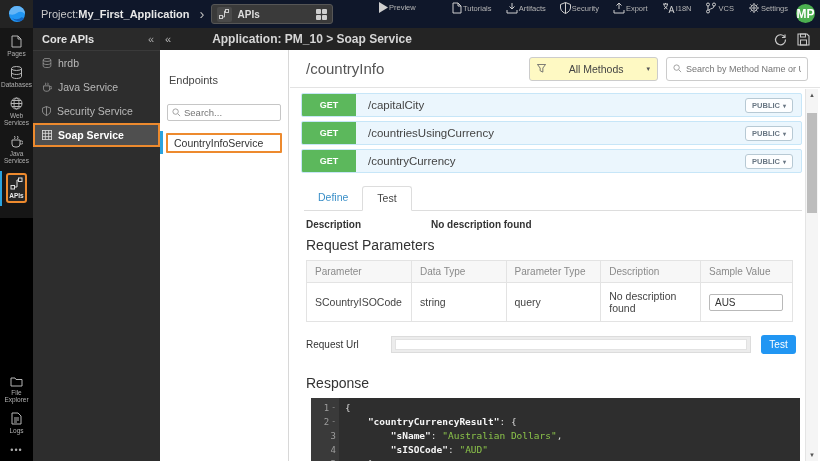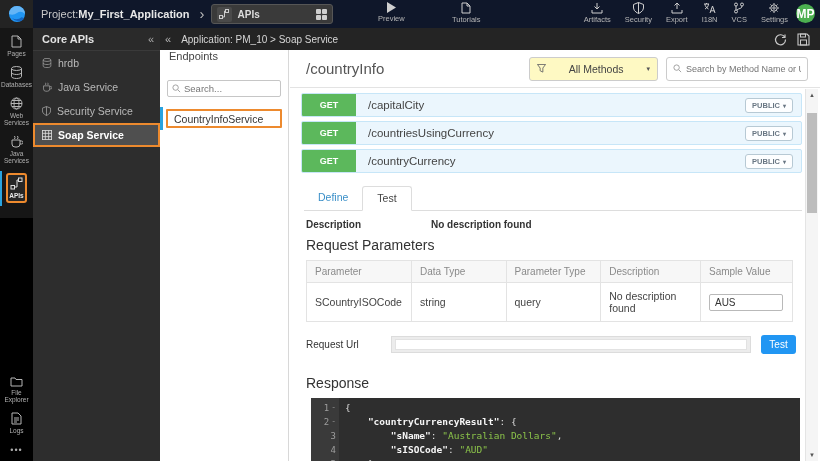--- a/index.html
+++ b/index.html
@@ -11,21 +11,21 @@
   .topbar { position:absolute; top:0; left:0; width:820px; height:28px; background:#0f172a; display:flex; align-items:center; }
   .logo { width:33px; height:28px; display:flex; align-items:center; justify-content:center; background:#232323; }
   .project { color:#c9c9c9; font-size:11px; margin-left:8px; white-space:nowrap; }
   .project b { color:#e8e8e8; font-weight:bold; }
   .tb-chev { color:#bbb; font-size:15px; margin:0 6px 2px 10px; }
   .apis-tab { display:flex; align-items:center; height:20px; width:122px; background:#3a3a3a; border:1px solid #565656; border-radius:3px; padding:0 5px; gap:6px; }
   .apis-tab .ic-box { width:15px; height:15px; background:#4a4a4a; border-radius:2px; display:flex; align-items:center; justify-content:center; }
   .apis-tab .lbl { color:#ddd; font-size:10px; font-weight:bold; flex:1; }
   .grid-ic { display:grid; grid-template-columns:5px 5px; grid-gap:1px; }
   .grid-ic i { width:5px; height:5px; background:#cfcfcf; border-radius:1px; }
-  .tb-item { position:absolute; top:2px; display:flex; flex-direction:column; align-items:center; gap:1px; color:#b5b5b5; font-size:7.5px; cursor:pointer; }
+  .tb-item { position:absolute; top:2px; display:flex; flex-direction:row; align-items:center; gap:1px; color:#b5b5b5; font-size:7.5px; cursor:pointer; }
   .tb-right { position:absolute; right:32px; top:2px; display:flex; gap:14px; }
   .tb-right .tb-item { position:static; }
   .tb-caret { font-size:6px; color:#9a9a9a; position:relative; top:-8px; left:2px; width:0; }
   .tb-group { display:flex; align-items:flex-start; }
   .avatar { position:absolute; right:5px; top:4px; width:19px; height:19px; border-radius:50%; background:#4CAF50; color:#fff; font-size:12px; font-weight:bold; display:flex; align-items:center; justify-content:center; }
 
   
   .rail { position:absolute; top:28px; left:0; width:33px; height:433px; background:#000; }
   .rail-top { background:#161616; padding:3px 0 10px 0; }
   .rail-item { position:relative; width:33px; padding:4px 0 5px 0; display:flex; flex-direction:column; align-items:center; gap:2px; cursor:pointer; }
@@ -39,30 +39,30 @@
   .coreapis { position:absolute; top:28px; left:33px; width:127px; height:433px; background:#2d2d2d; }
   .coreapis-hd { height:23px; display:flex; align-items:center; padding:0 6px 0 9px; background:#2a2a2a; border-bottom:1px solid #3a3a3a; }
   .coreapis-hd .t { color:#e3e3e3; font-size:11px; font-weight:bold; flex:1; }
   .coreapis-hd .col { color:#aaa; font-size:11px; cursor:pointer; }
   .ca-item { height:24px; display:flex; align-items:center; gap:6px; padding-left:9px; color:#b9b9b9; font-size:10.5px; cursor:pointer; }
   .ca-item.selected { background:#4f4f4f; border:2px solid #ED8A2E; color:#fff; font-weight:bold; padding-left:7px; }
 
   
   .appheader { position:absolute; top:28px; left:160px; width:660px; height:22px; background:#242424; display:flex; align-items:center; }
   .appheader .col { color:#b5b5b5; font-size:11px; margin:0 10px 0 5px; cursor:pointer; }
-  .appheader .t { color:#d6d6d6; font-size:10px; font-weight:normal; flex:1; }
+  .appheader .t { color:#d6d6d6; font-size:12px; font-weight:bold; flex:1;margin-left:31px; }
   .appheader .acts { display:flex; gap:10px; margin-right:10px; }
   .appheader .acts span { cursor:pointer; display:flex; }
 
   
   .endpoints { position:absolute; top:50px; left:160px; width:129px; height:411px; background:#fff; border-right:1px solid #d8d8d8; }
-  .ep-title { font-size:11px; color:#444; padding:0 0 6px 9px; }
+  .ep-title { font-size:11px; color:#444; padding:24px 0 6px 9px; }
   .ep-search { margin:12px 7px; height:17px; border:1px solid #c6c6c6; border-radius:2px; display:flex; align-items:center; padding:0 4px; gap:3px; background:#fff; }
   .ep-search input { border:none; outline:none; width:100%; font-size:9.5px; color:#555; font-family:"Liberation Sans",sans-serif; }
-  .ep-item { position:relative; margin-top:9px; height:19px; display:flex; cursor:pointer; }
+  .ep-item { position:relative; margin-top:9px; height:19px; display:flex; align-items:center; cursor:pointer; }
   .ep-item::before { content:""; position:absolute; left:0; top:-2px; bottom:-2px; width:3px; background:#29A3E0; }
   .ep-item .box { margin-left:6px; border:2px solid #ED8A2E; border-radius:1px; background:#fff; font-size:10.5px; color:#333; padding:2px 6px; width:116px; }
 
   
   .main { position:absolute; top:50px; left:290px; width:530px; height:411px; background:#fff; }
   .main-hd { height:38px; border-bottom:1px solid #e3e3e3; display:flex; align-items:center; }
   .main-title { font-size:15px; color:#555; margin-left:16px; flex:1; }
   .filter-dd { display:flex; align-items:center; gap:23px; height:24px; border:1px solid #ccc; border-radius:3px; background:#fef9c3; padding:0 7px; font-size:10.5px; color:#444; cursor:pointer; }
   .filter-dd .crt { font-size:7px; color:#555; }
   .main-search { display:flex; align-items:center; gap:4px; height:24px; width:142px; border:1px solid #ccc; border-radius:3px; background:#fff; padding:0 6px; margin:0 12px 0 8px; }

